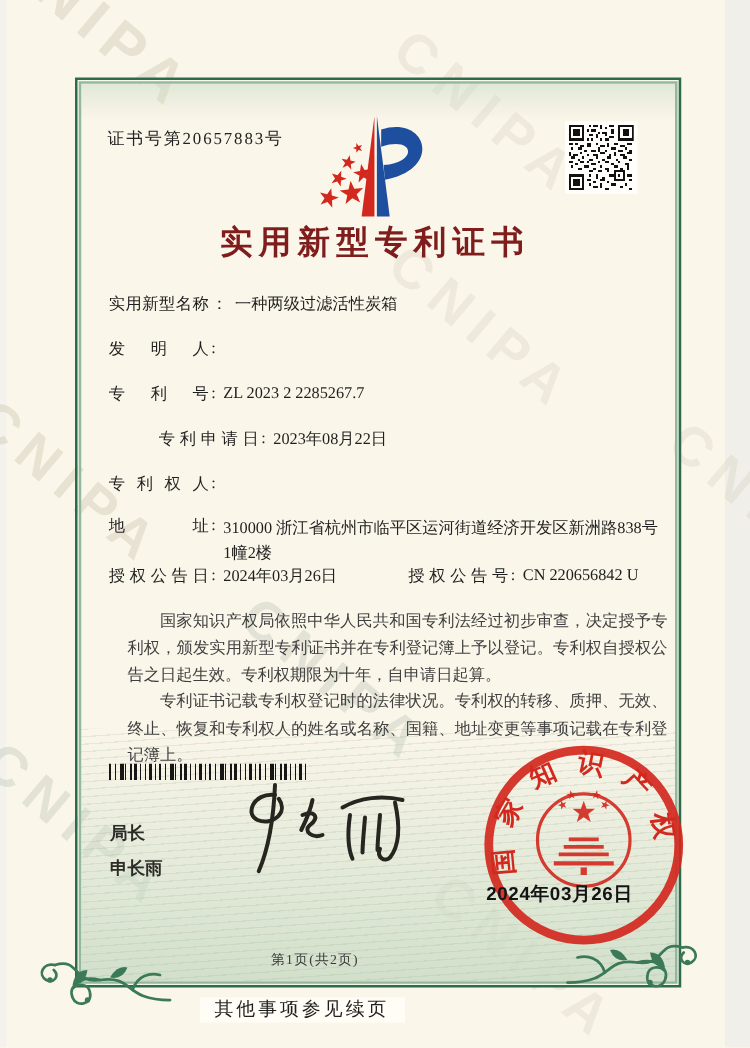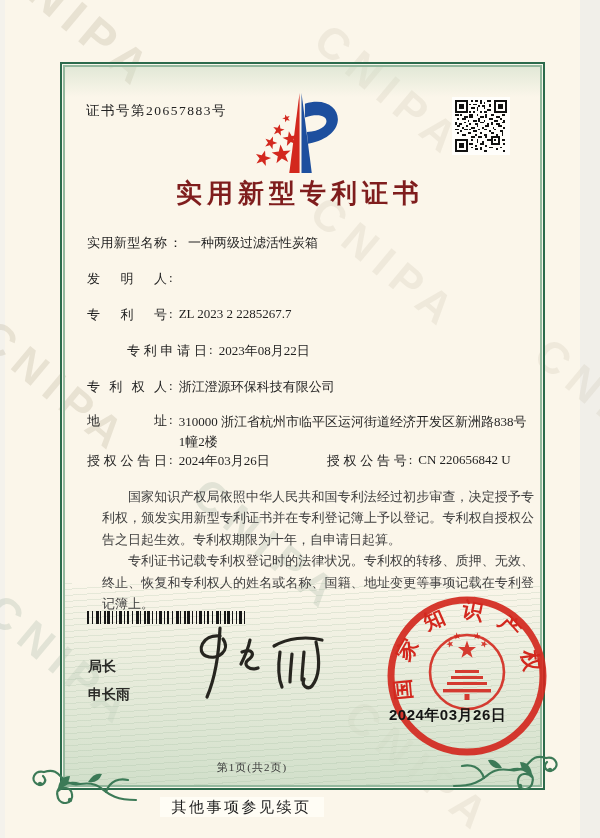--- a/index.html
+++ b/index.html
@@ -261,21 +261,20 @@
   <span class="fvalue">ZL 2023 2 2285267.7</span>
 </div>
 <div class="frow row-filing">
   <span class="flabel">专利申请日</span>
   <span class="fcolon">:</span>
   <span class="fvalue">2023年08月22日</span>
 </div>
 <div class="frow row-owner">
   <span class="flabel">专利权人</span>
   <span class="fcolon">:</span>
-  <span class="fvalue">浙江澄源环保科技有限公司</span>
 </div>
 <div class="frow row-addr">
   <span class="flabel">地址</span>
   <span class="fcolon">:</span>
   <span class="fvalue wrap">310000 浙江省杭州市临平区运河街道经济开发区新洲路838号1幢2楼</span>
 </div>
 <div class="frow row-grant">
   <span class="flabel">授权公告日</span>
   <span class="fcolon">:</span>
   <span class="fvalue" style="width:128px;">2024年03月26日</span>

